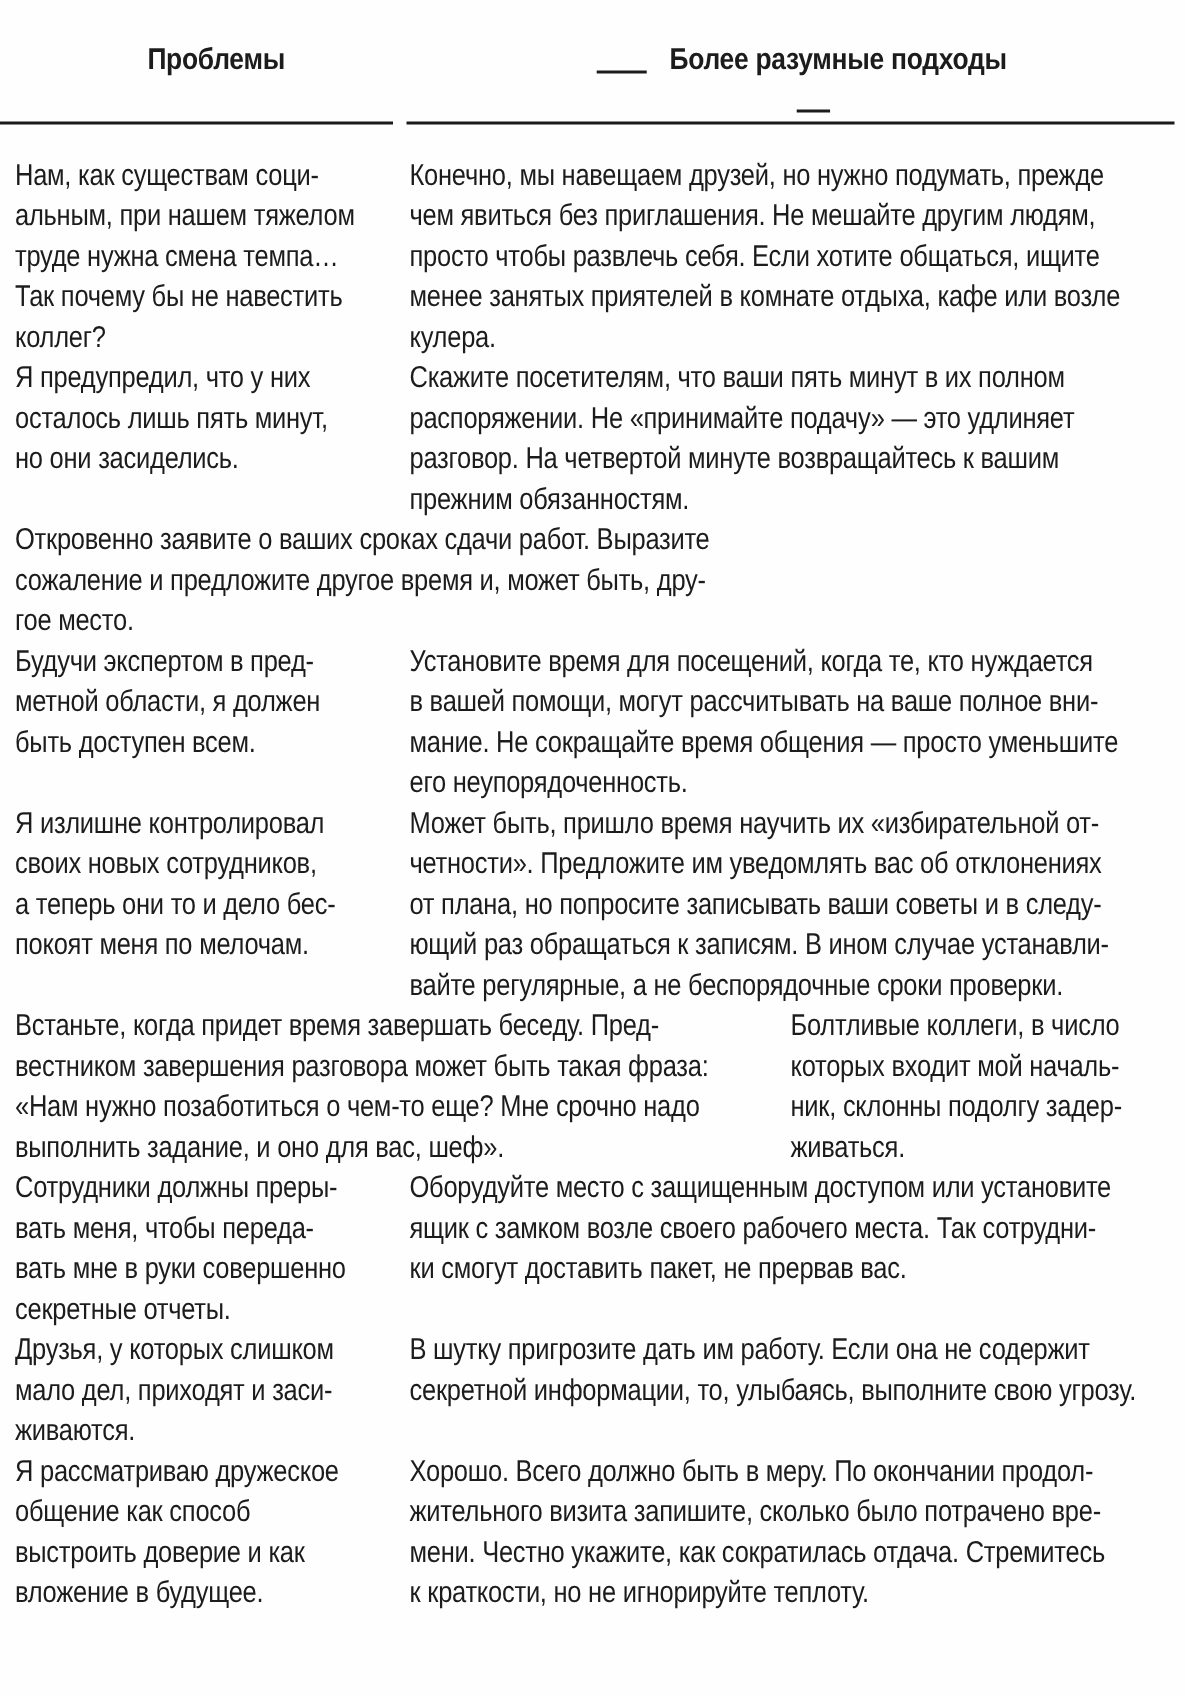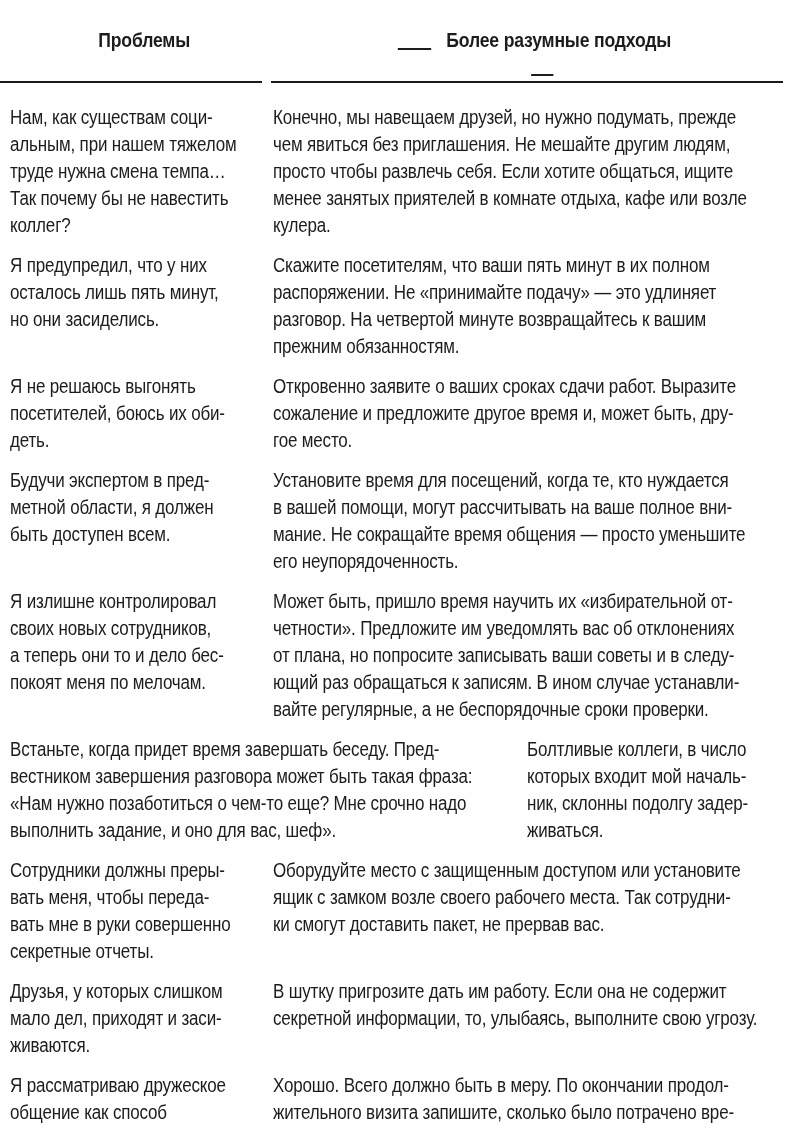--- a/index.html
+++ b/index.html
@@ -46,21 +46,20 @@
     height: 0;
     border-top: 2.5px solid #1a1a1a;
   }
   .rule-left { width: 262px; }
   .rule-gap { width: 9px; }
   .rule-right { width: 512px; }
   
   .t-row {
     display: flex;
     align-items: flex-start;
-    margin-top: 13px;
   }
   .t-row.first { margin-top: 21px; }
   .cell {
     box-sizing: border-box;
     flex: none;
   }
   .cell-problem { width: 263px; padding-left: 10px; }
   .cell-approach { width: 517px; padding-left: 10px; }
   .txt {
     font-size: 20px;
@@ -116,25 +115,20 @@
     </div>
     <div class="cell cell-approach">
       <div class="txt">Скажите посетителям, что ваши пять минут в их полном
 распоряжении. Не «принимайте подачу» — это удлиняет
 разговор. На четвертой минуте возвращайтесь к вашим
 прежним обязанностям.</div>
     </div>
   </div>
 
   <div class="t-row">
-    <div class="cell cell-problem">
-      <div class="txt">Я не решаюсь выгонять
-посетителей, боюсь их оби-
-деть.</div>
-    </div>
     <div class="cell cell-approach">
       <div class="txt">Откровенно заявите о ваших сроках сдачи работ. Выразите
 сожаление и предложите другое время и, может быть, дру-
 гое место.</div>
     </div>
   </div>
 
   <div class="t-row">
     <div class="cell cell-problem">
       <div class="txt">Будучи экспертом в пред-

